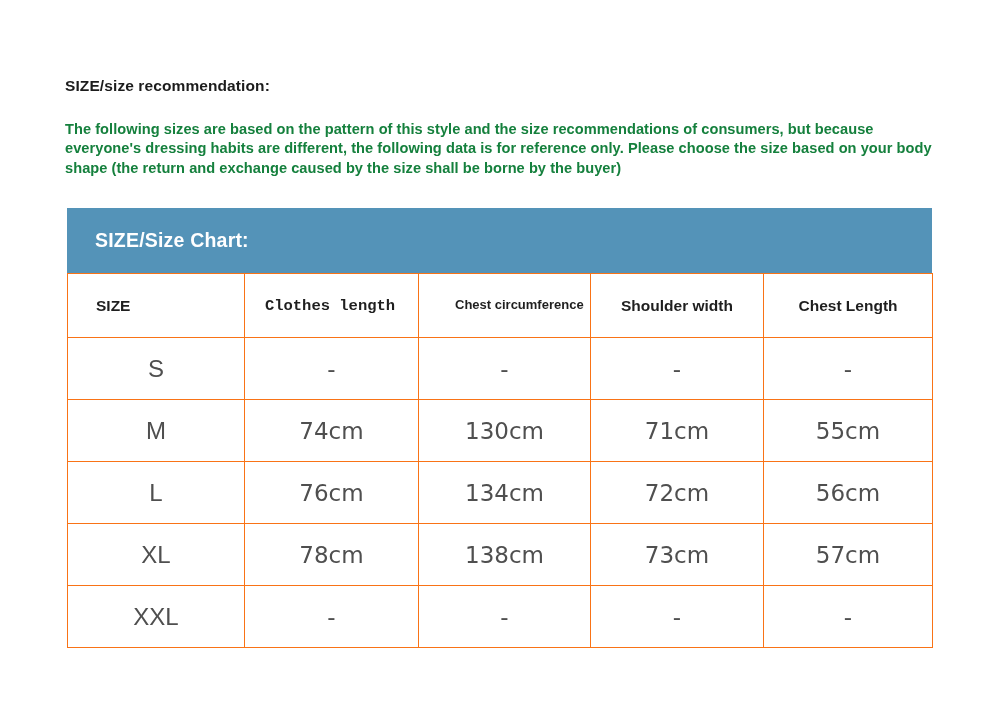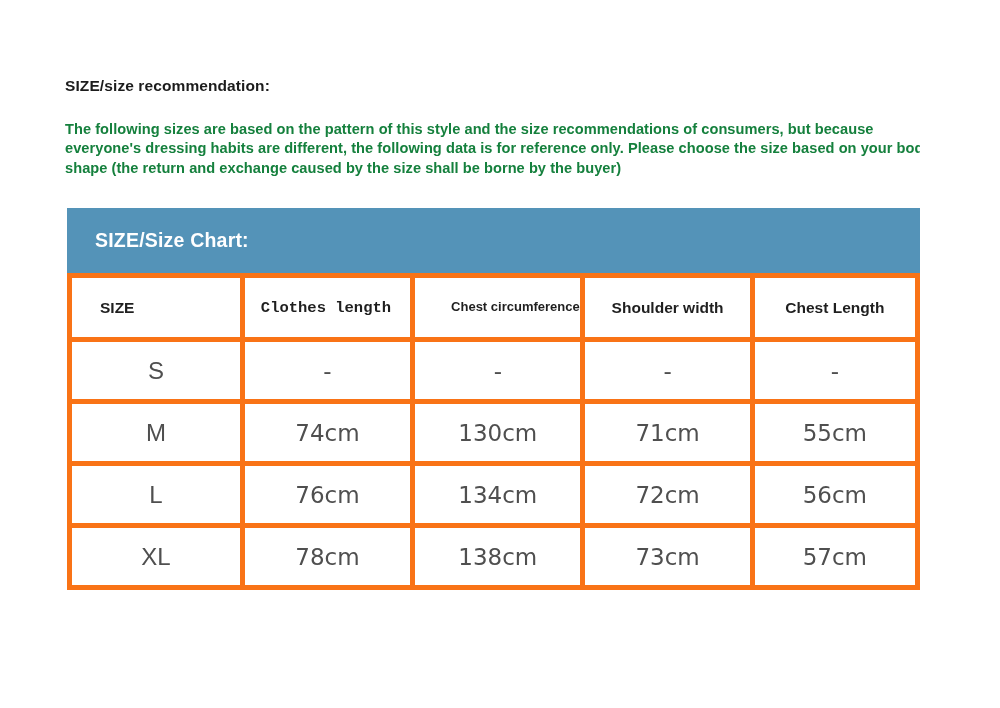--- a/index.html
+++ b/index.html
@@ -3,21 +3,21 @@
 <meta charset="utf-8">
 <style>
   * { margin: 0; padding: 0; box-sizing: border-box; }
   html, body {
     width: 1000px; height: 708px;
     background: #ffffff;
     font-family: "Liberation Sans", sans-serif;
   }
   .page {
     position: relative;
-    width: 920px; height: 708px;
+    width: 1000px; height: 708px;
     background: #ffffff;
     overflow: hidden;
   }
   .rec-heading {
     position: absolute;
     left: 65px; top: 77px;
     font-size: 15.5px;
     font-weight: bold;
     color: #1c1c1c;
     letter-spacing: 0.1px;
@@ -48,21 +48,21 @@
     letter-spacing: 0.2px;
   }
   table.size-table {
     position: absolute;
     left: 67px; top: 273px;
     border-collapse: collapse;
     table-layout: fixed;
     background: #ffffff;
   }
   .size-table th, .size-table td {
-    border: 5px solid #f97316;
+    border: 1px solid #f97316;
     vertical-align: middle;
     overflow: hidden;
   }
   .size-table thead tr { height: 64px; }
   .size-table tbody tr { height: 62px; }
   .size-table th {
     font-size: 15.5px;
     font-weight: bold;
     color: #1f1f1f;
   }
@@ -132,16 +132,23 @@
         <td>72cm</td>
         <td>56cm</td>
       </tr>
       <tr>
         <td class="size-cell">XL</td>
         <td>78cm</td>
         <td>138cm</td>
         <td>73cm</td>
         <td>57cm</td>
       </tr>
+      <tr>
+        <td class="size-cell">XXL</td>
+        <td>-</td>
+        <td>-</td>
+        <td>-</td>
+        <td>-</td>
+      </tr>
     </tbody>
   </table>
 
 </div>
 
 </body></html>

